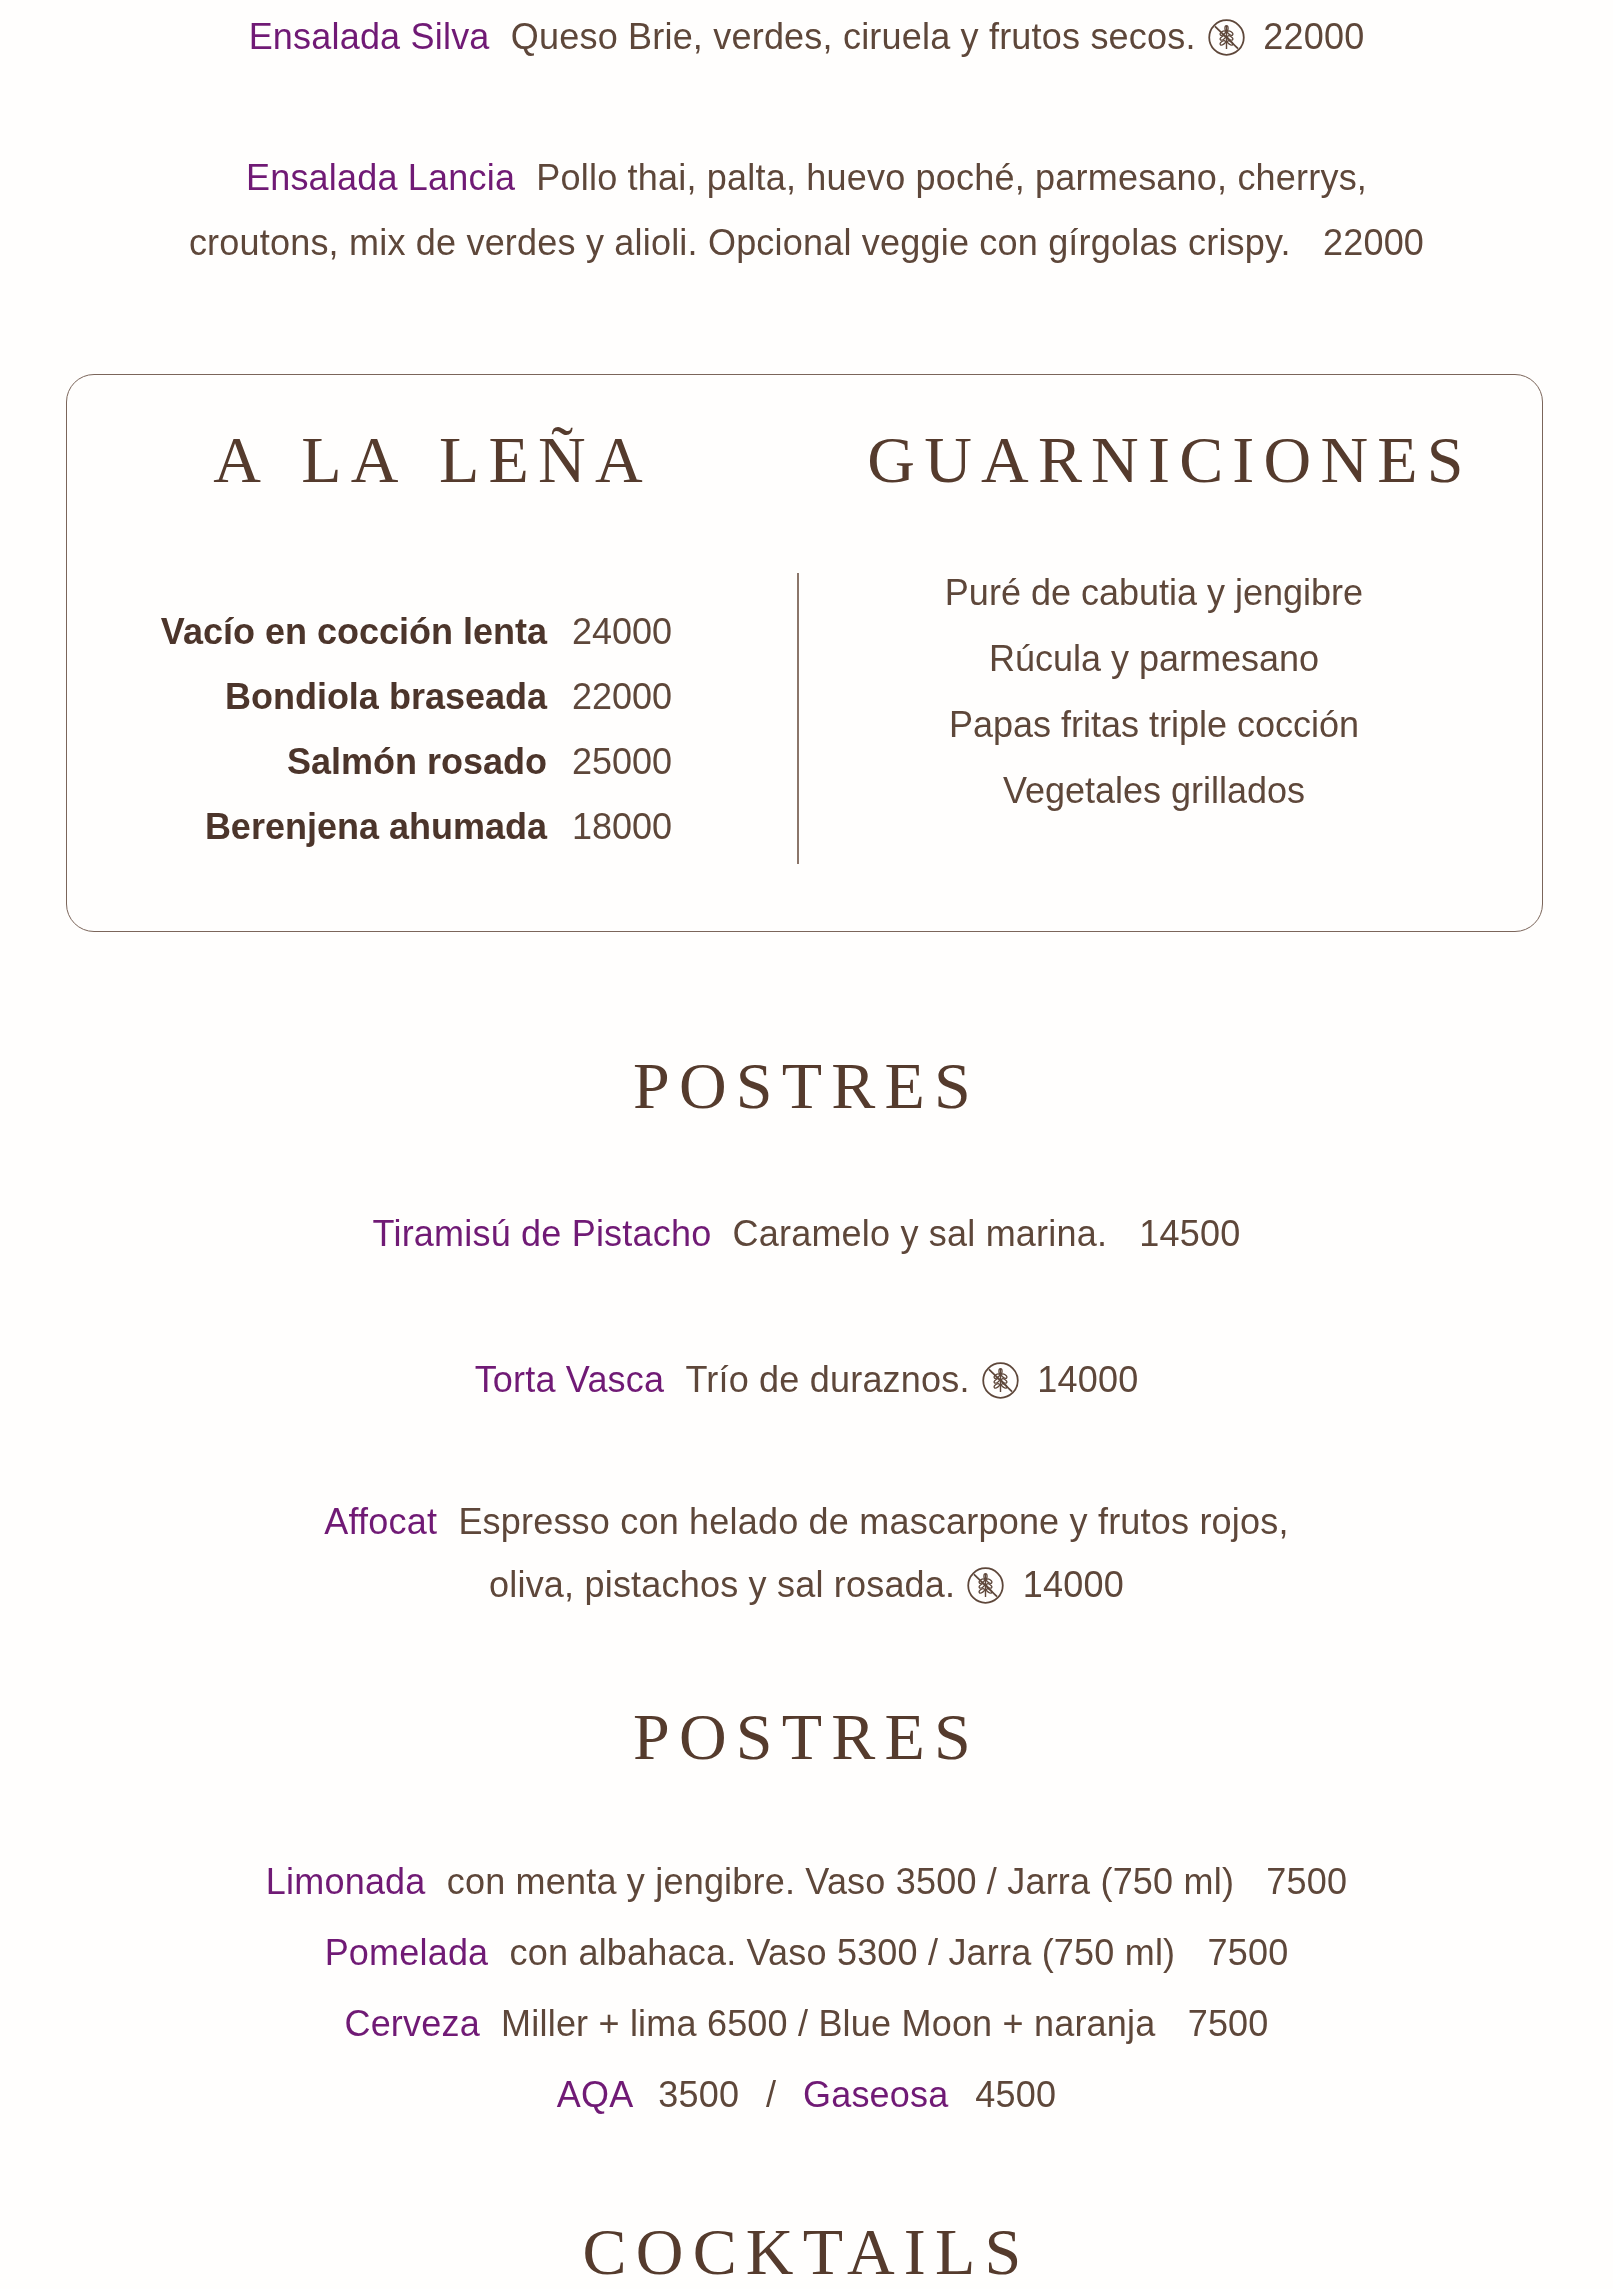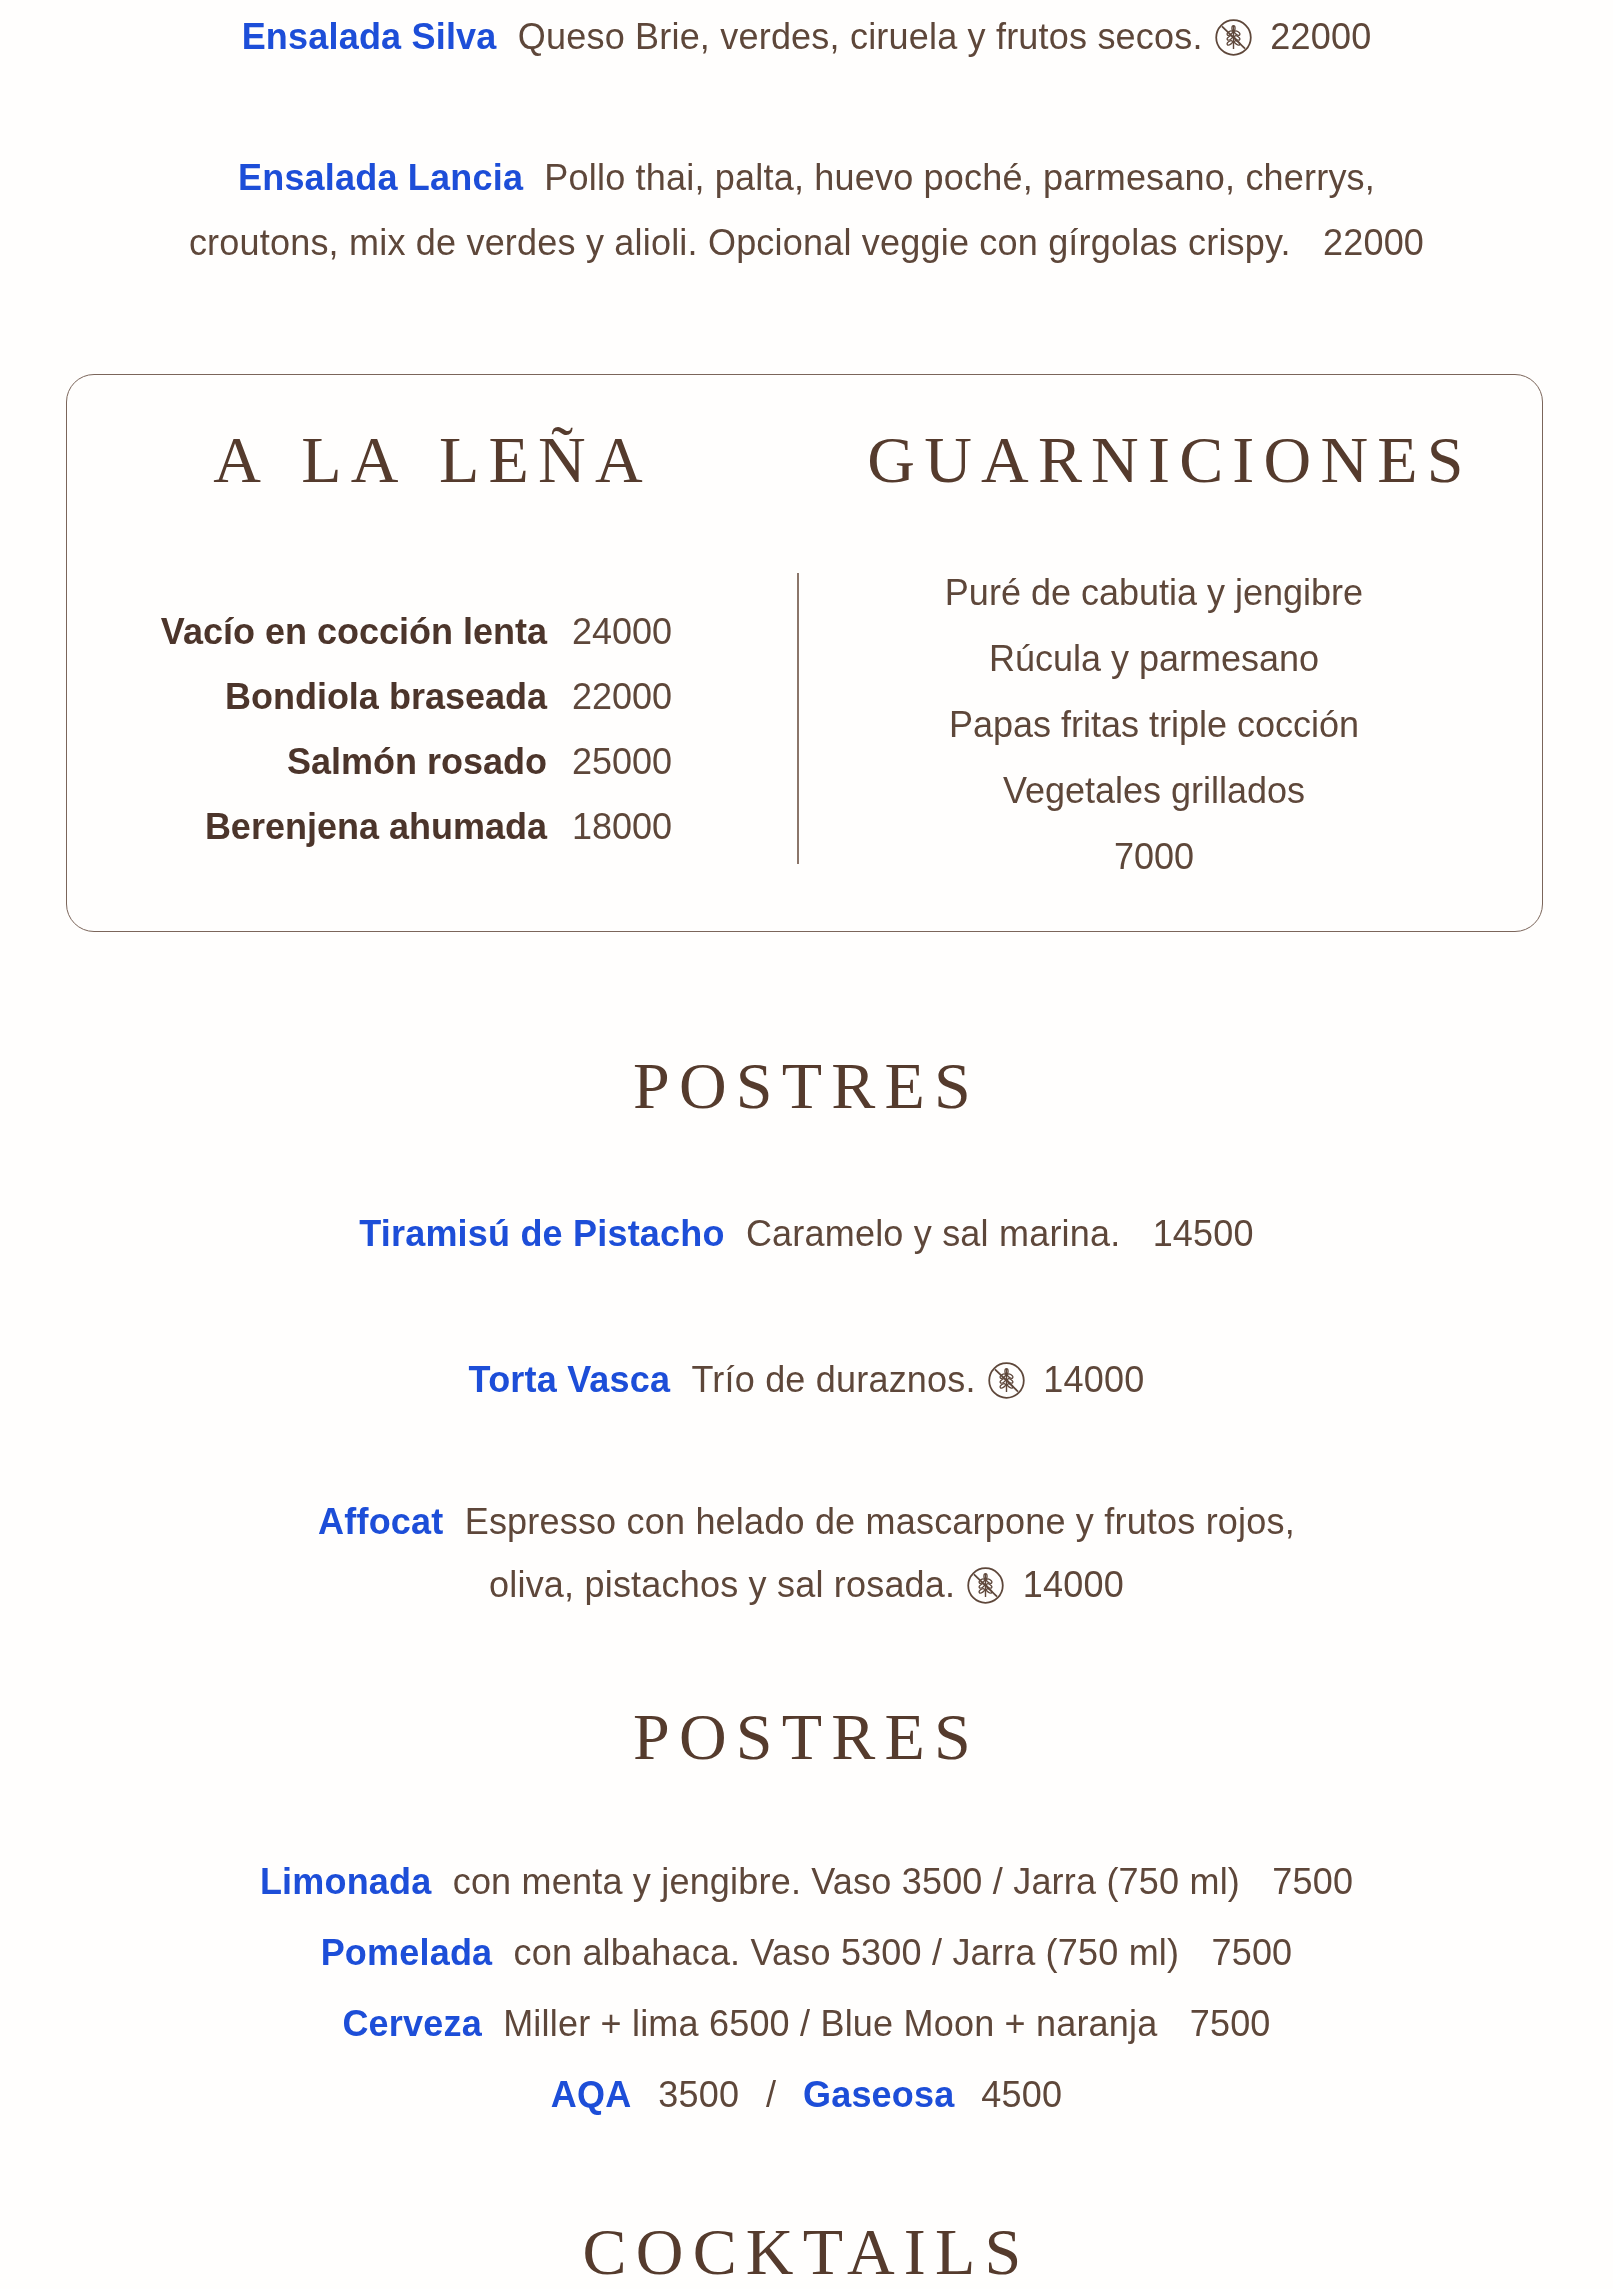--- a/index.html
+++ b/index.html
@@ -22,22 +22,22 @@
     left: 0;
     width: 100%;
     text-align: center;
     font-size: 36px;
     line-height: 52px;
     letter-spacing: 0.2px;
     color: #5e473a;
   }
   .two-line { line-height: 65px; }
   .bold {
-    font-weight: 700;
-    color: #1d4ed8;
+    font-weight: 400;
+    color: #701a75;
   }
   .desc { margin-left: 11px; }
   .price { margin-left: 22px; }
   .slash { margin: 0 16.6px; }
   .serif-title {
     position: absolute;
     font-family: "Liberation Serif", serif;
     font-weight: 400;
     font-size: 66px;
     line-height: 66px;
@@ -165,21 +165,20 @@
         <div class="lena-name">Berenjena ahumada</div>
         <div class="lena-price">18000</div>
       </div>
     </div>
 
     <div class="guarniciones-list">
       <div class="g-line">Puré de cabutia y jengibre</div>
       <div class="g-line">Rúcula y parmesano</div>
       <div class="g-line">Papas fritas triple cocción</div>
       <div class="g-line">Vegetales grillados</div>
-      <div class="g-line">7000</div>
     </div>
   </div>
 
   <div class="serif-title full-center" style="top:1053px;">POSTRES</div>
 
   <div class="center-line" style="top:1208px;">
     <span class="bold">Tiramisú de Pistacho</span>
     <span class="desc">Caramelo y sal marina.</span>
     <span class="price">14500</span>
   </div>

